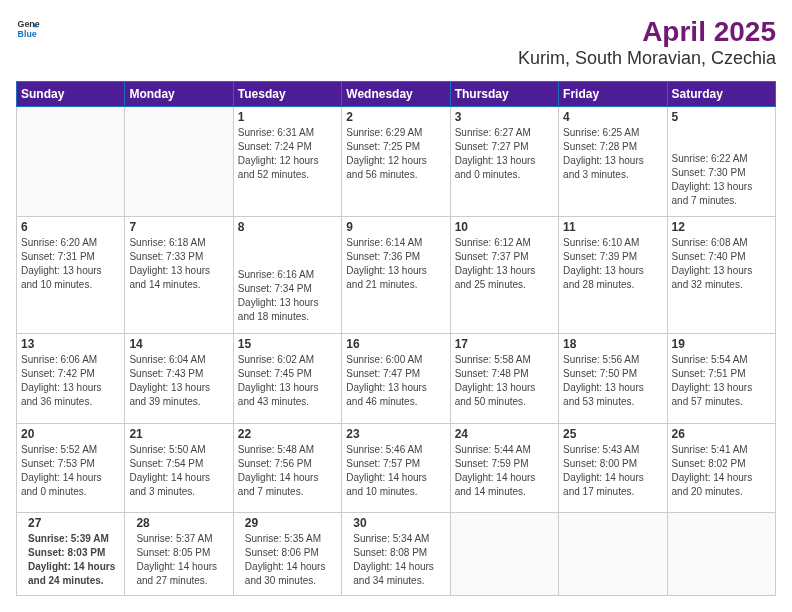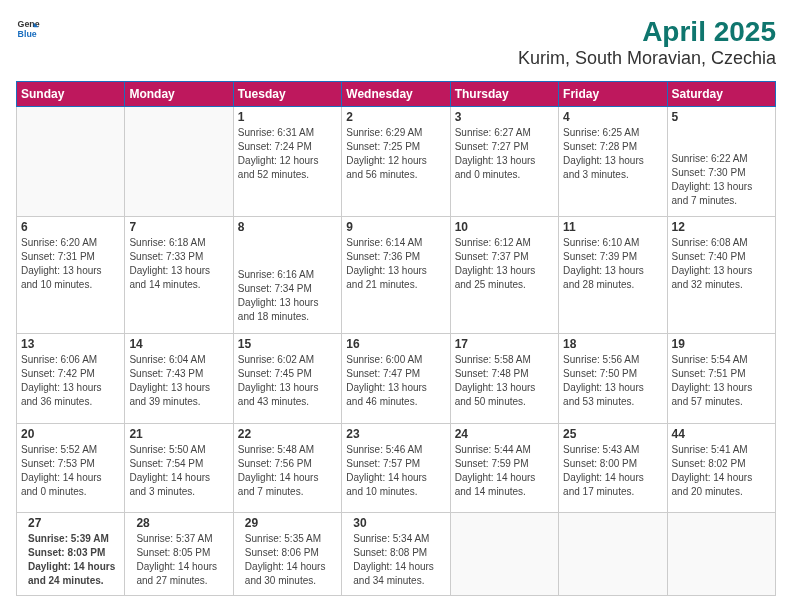--- a/index.html
+++ b/index.html
@@ -32,35 +32,35 @@
     .logo-icon {
       width: 24px;
       height: 24px;
     }
     .title-block {
       text-align: right;
     }
     .title-block .main-title {
       font-size: 28px;
       font-weight: bold;
-      color: #0f766e;
+      color: #701a75;
     }
     .title-block .subtitle {
       font-size: 18px;
       color: #333;
     }
     .calendar {
       flex: 1;
       border: 1px solid #ccc;
       border-collapse: collapse;
       width: 100%;
       table-layout: fixed;
     }
     .calendar th {
-      background: #be185d;
+      background: #4c1d95;
       color: #fff;
       padding: 5px 4px;
       text-align: left;
       font-size: 12px;
       font-weight: bold;
       border: 1px solid #1a6ebf;
     }
     .calendar td {
       border: 1px solid #ccc;
       vertical-align: top;
@@ -299,21 +299,21 @@
 and 14 minutes.</div>
           </td>
           <td>
             <span class="day-num">25</span>
             <div class="day-info" style="white-space: pre-line;">Sunrise: 5:43 AM
 Sunset: 8:00 PM
 Daylight: 14 hours
 and 17 minutes.</div>
           </td>
           <td>
-            <span class="day-num">44</span>
+            <span class="day-num">26</span>
             <div class="day-info" style="white-space: pre-line;">Sunrise: 5:41 AM
 Sunset: 8:02 PM
 Daylight: 14 hours
 and 20 minutes.</div>
           </td>
         </tr>
         <tr class="last-row">
           <td>
             <span class="day-num">27</span>
             <div class="day-info" style="white-space: pre-line; font-weight: bold;">Sunrise: 5:39 AM

